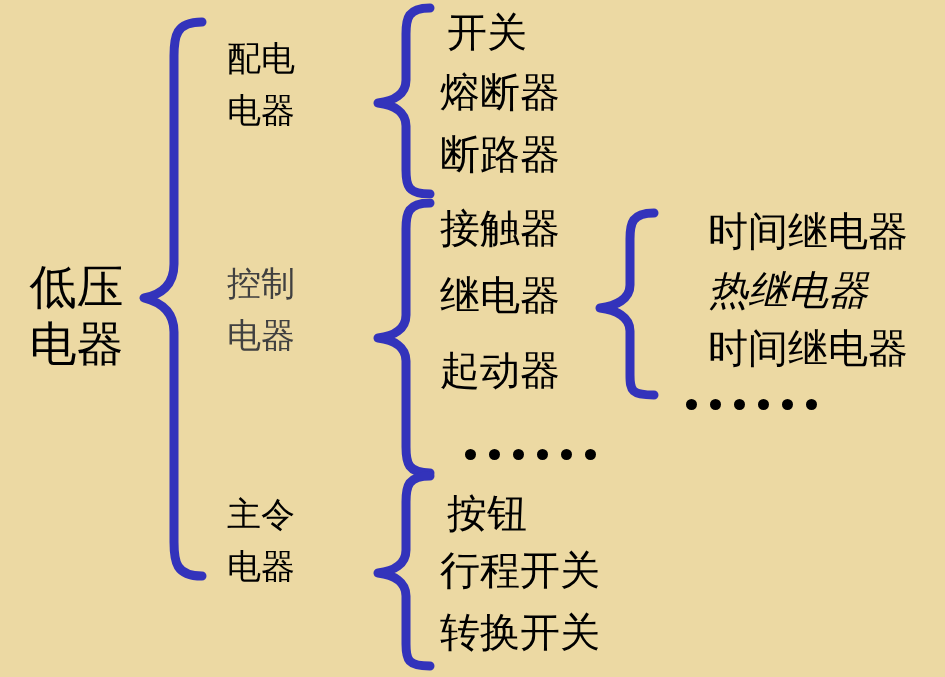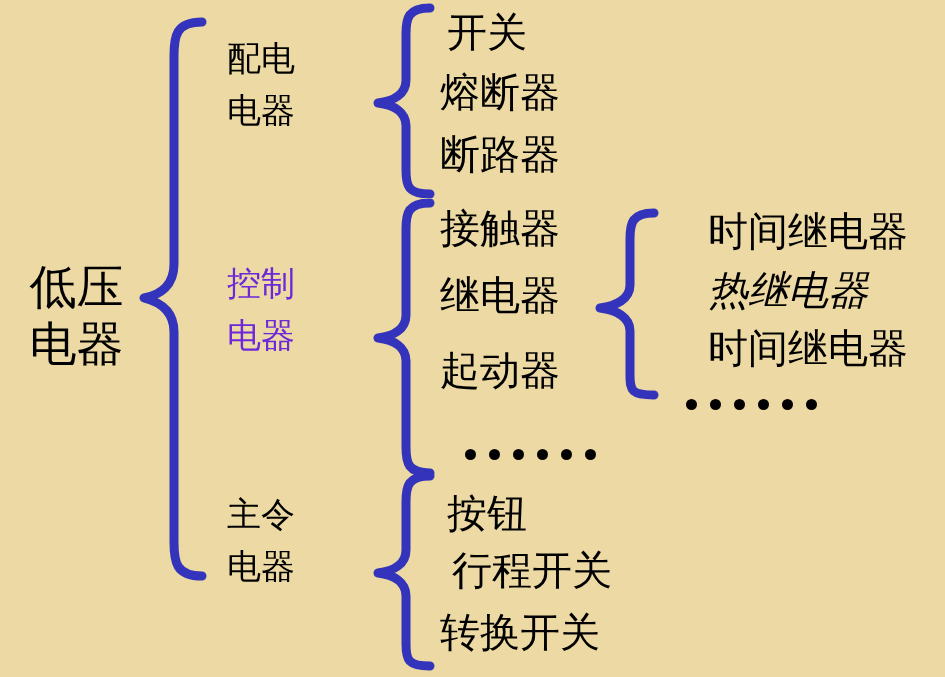--- a/index.html
+++ b/index.html
@@ -133,21 +133,21 @@
   <div class="node root-label" style="color: rgb(0, 0, 0);">
     <div>低压</div>
     <div>电器</div>
   </div>
 
   <div class="node lvl2" id="node-pd" style="color: rgb(0, 0, 0);">
     <div>配电</div>
     <div>电器</div>
   </div>
 
-  <div class="node lvl2" id="node-control" style="color: #6d28d9;">
+  <div class="node lvl2" id="node-control" style="color: #404040;">
     <div>控制</div>
     <div>电器</div>
   </div>
 
   <div class="node lvl2" id="node-master" style="color: rgb(0, 0, 0);">
     <div>主令</div>
     <div>电器</div>
   </div>
 
   <div class="node lvl3" id="leaf-switch" style="color: rgb(0, 0, 0);">开关</div>
@@ -174,16 +174,16 @@
   <div class="ellipsis" id="ellipsis-relay">
     <span class="dot" style="background: rgb(0, 0, 0);"></span>
     <span class="dot" style="background: rgb(0, 0, 0);"></span>
     <span class="dot" style="background: rgb(0, 0, 0);"></span>
     <span class="dot" style="background: rgb(0, 0, 0);"></span>
     <span class="dot" style="background: rgb(0, 0, 0);"></span>
     <span class="dot" style="background: rgb(0, 0, 0);"></span>
   </div>
 
   <div class="node lvl3" id="leaf-button" style="color: rgb(0, 0, 0);">按钮</div>
-  <div class="node lvl3" id="leaf-travel" style="color: rgb(0, 0, 0); margin-left: 12px;">行程开关</div>
+  <div class="node lvl3" id="leaf-travel" style="color: rgb(0, 0, 0);">行程开关</div>
   <div class="node lvl3" id="leaf-changeover" style="color: rgb(0, 0, 0);">转换开关</div>
 
 </div>
 
 </body></html>

